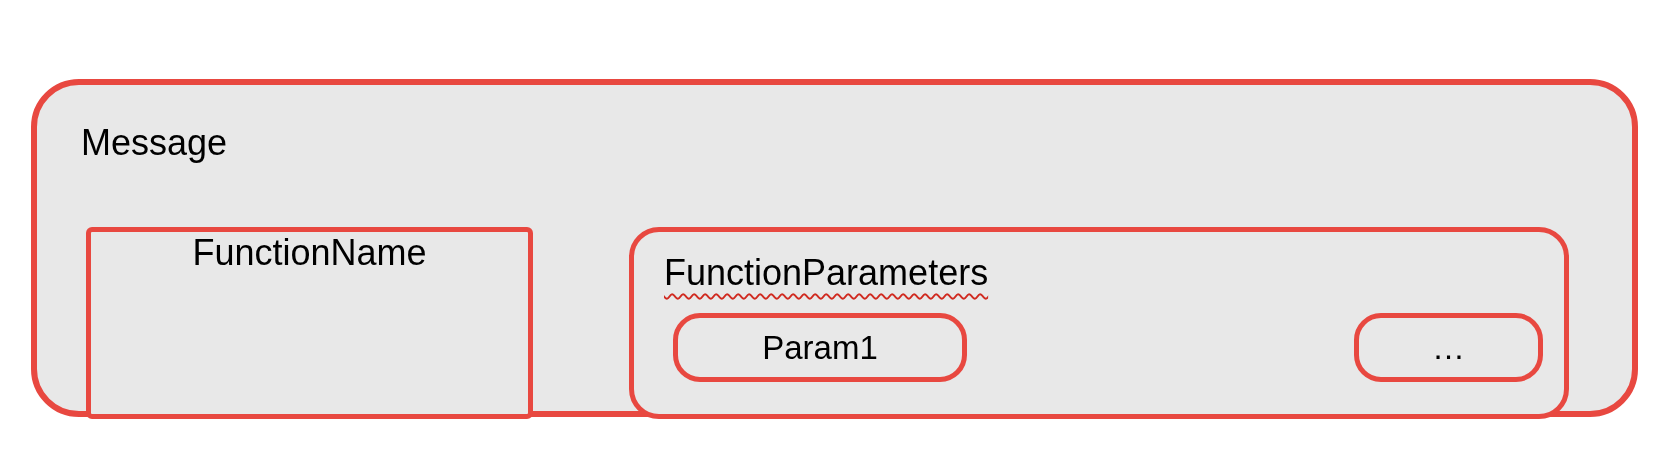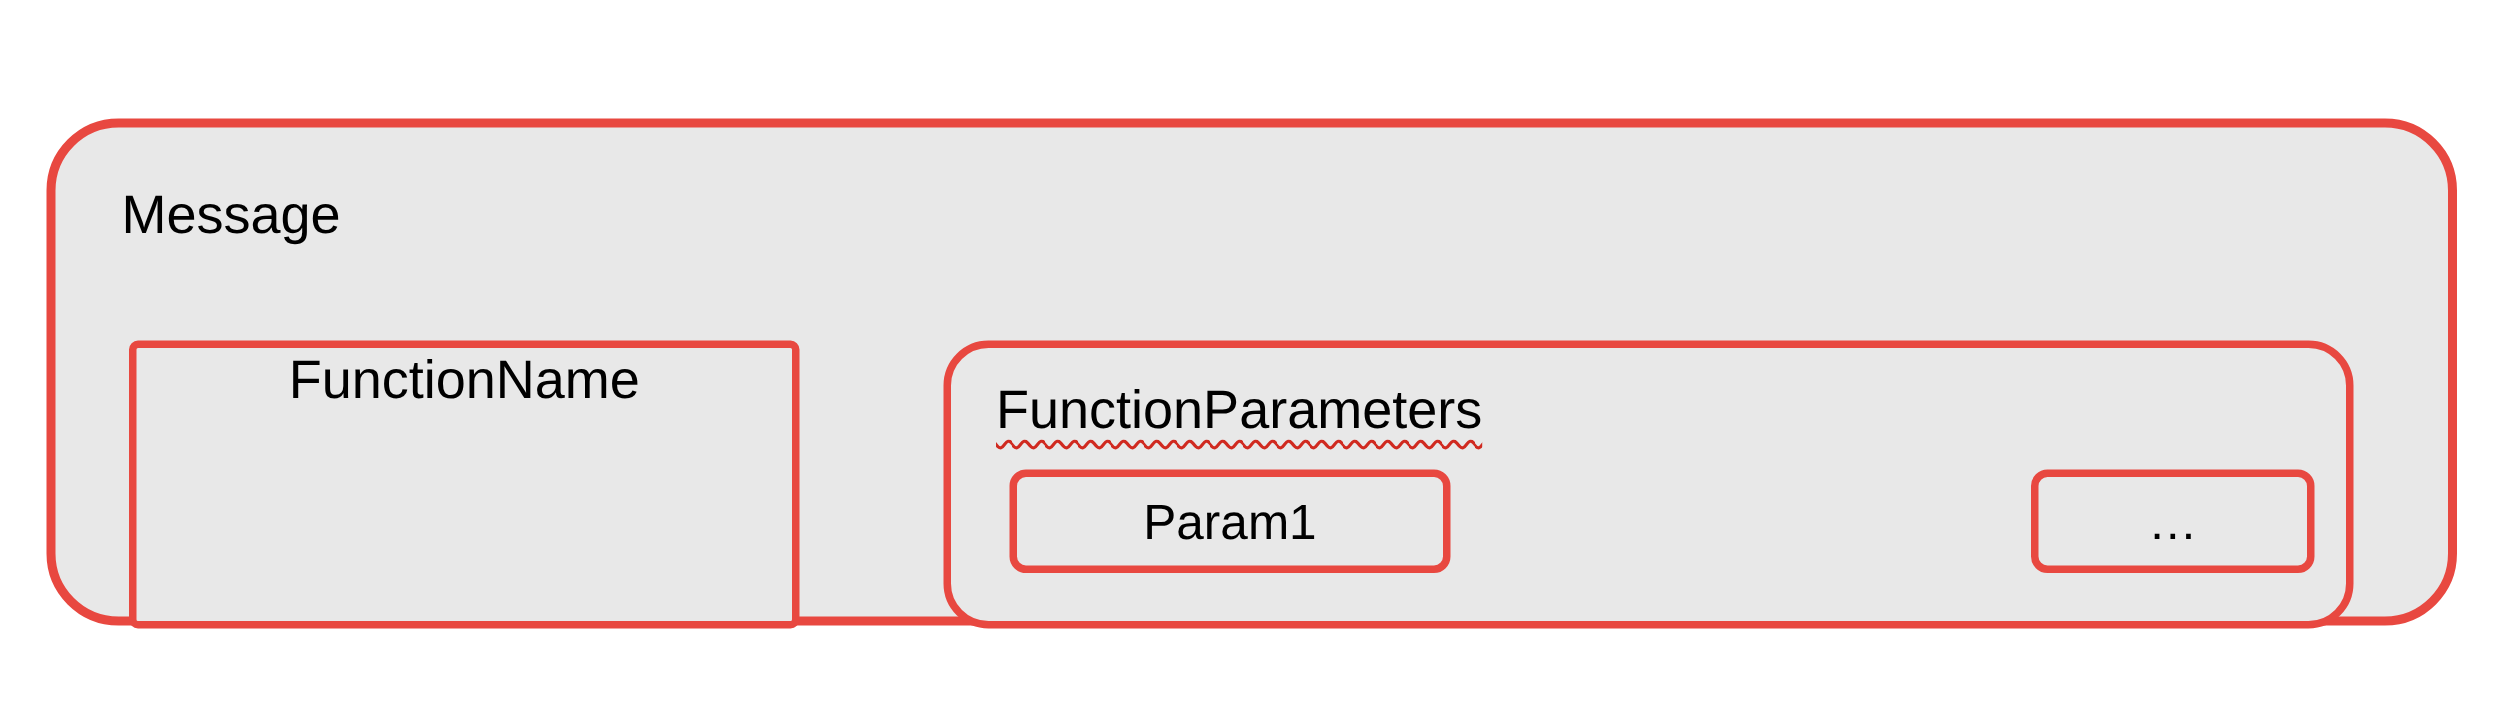--- a/index.html
+++ b/index.html
@@ -66,21 +66,21 @@
     text-decoration-color: var(--squiggle);
     text-decoration-thickness: 2px;
     text-underline-offset: 8px;
   }
   .param-box {
     position: absolute;
     top: 81px;
     height: 69px;
     background: var(--gray);
     border: 5px solid var(--red);
-    border-radius: 11px;
+    border-radius: 27px;
     display: flex; align-items: center; justify-content: center;
   }
   .param-box .param-label {
     font-size: 33px;
     white-space: nowrap;
   }
   .param-1 { left: 39px;  width: 294px; }
   .param-2 { left: 384px; width: 288px; }
   .param-3 { left: 720px; width: 189px; }
 </style>

